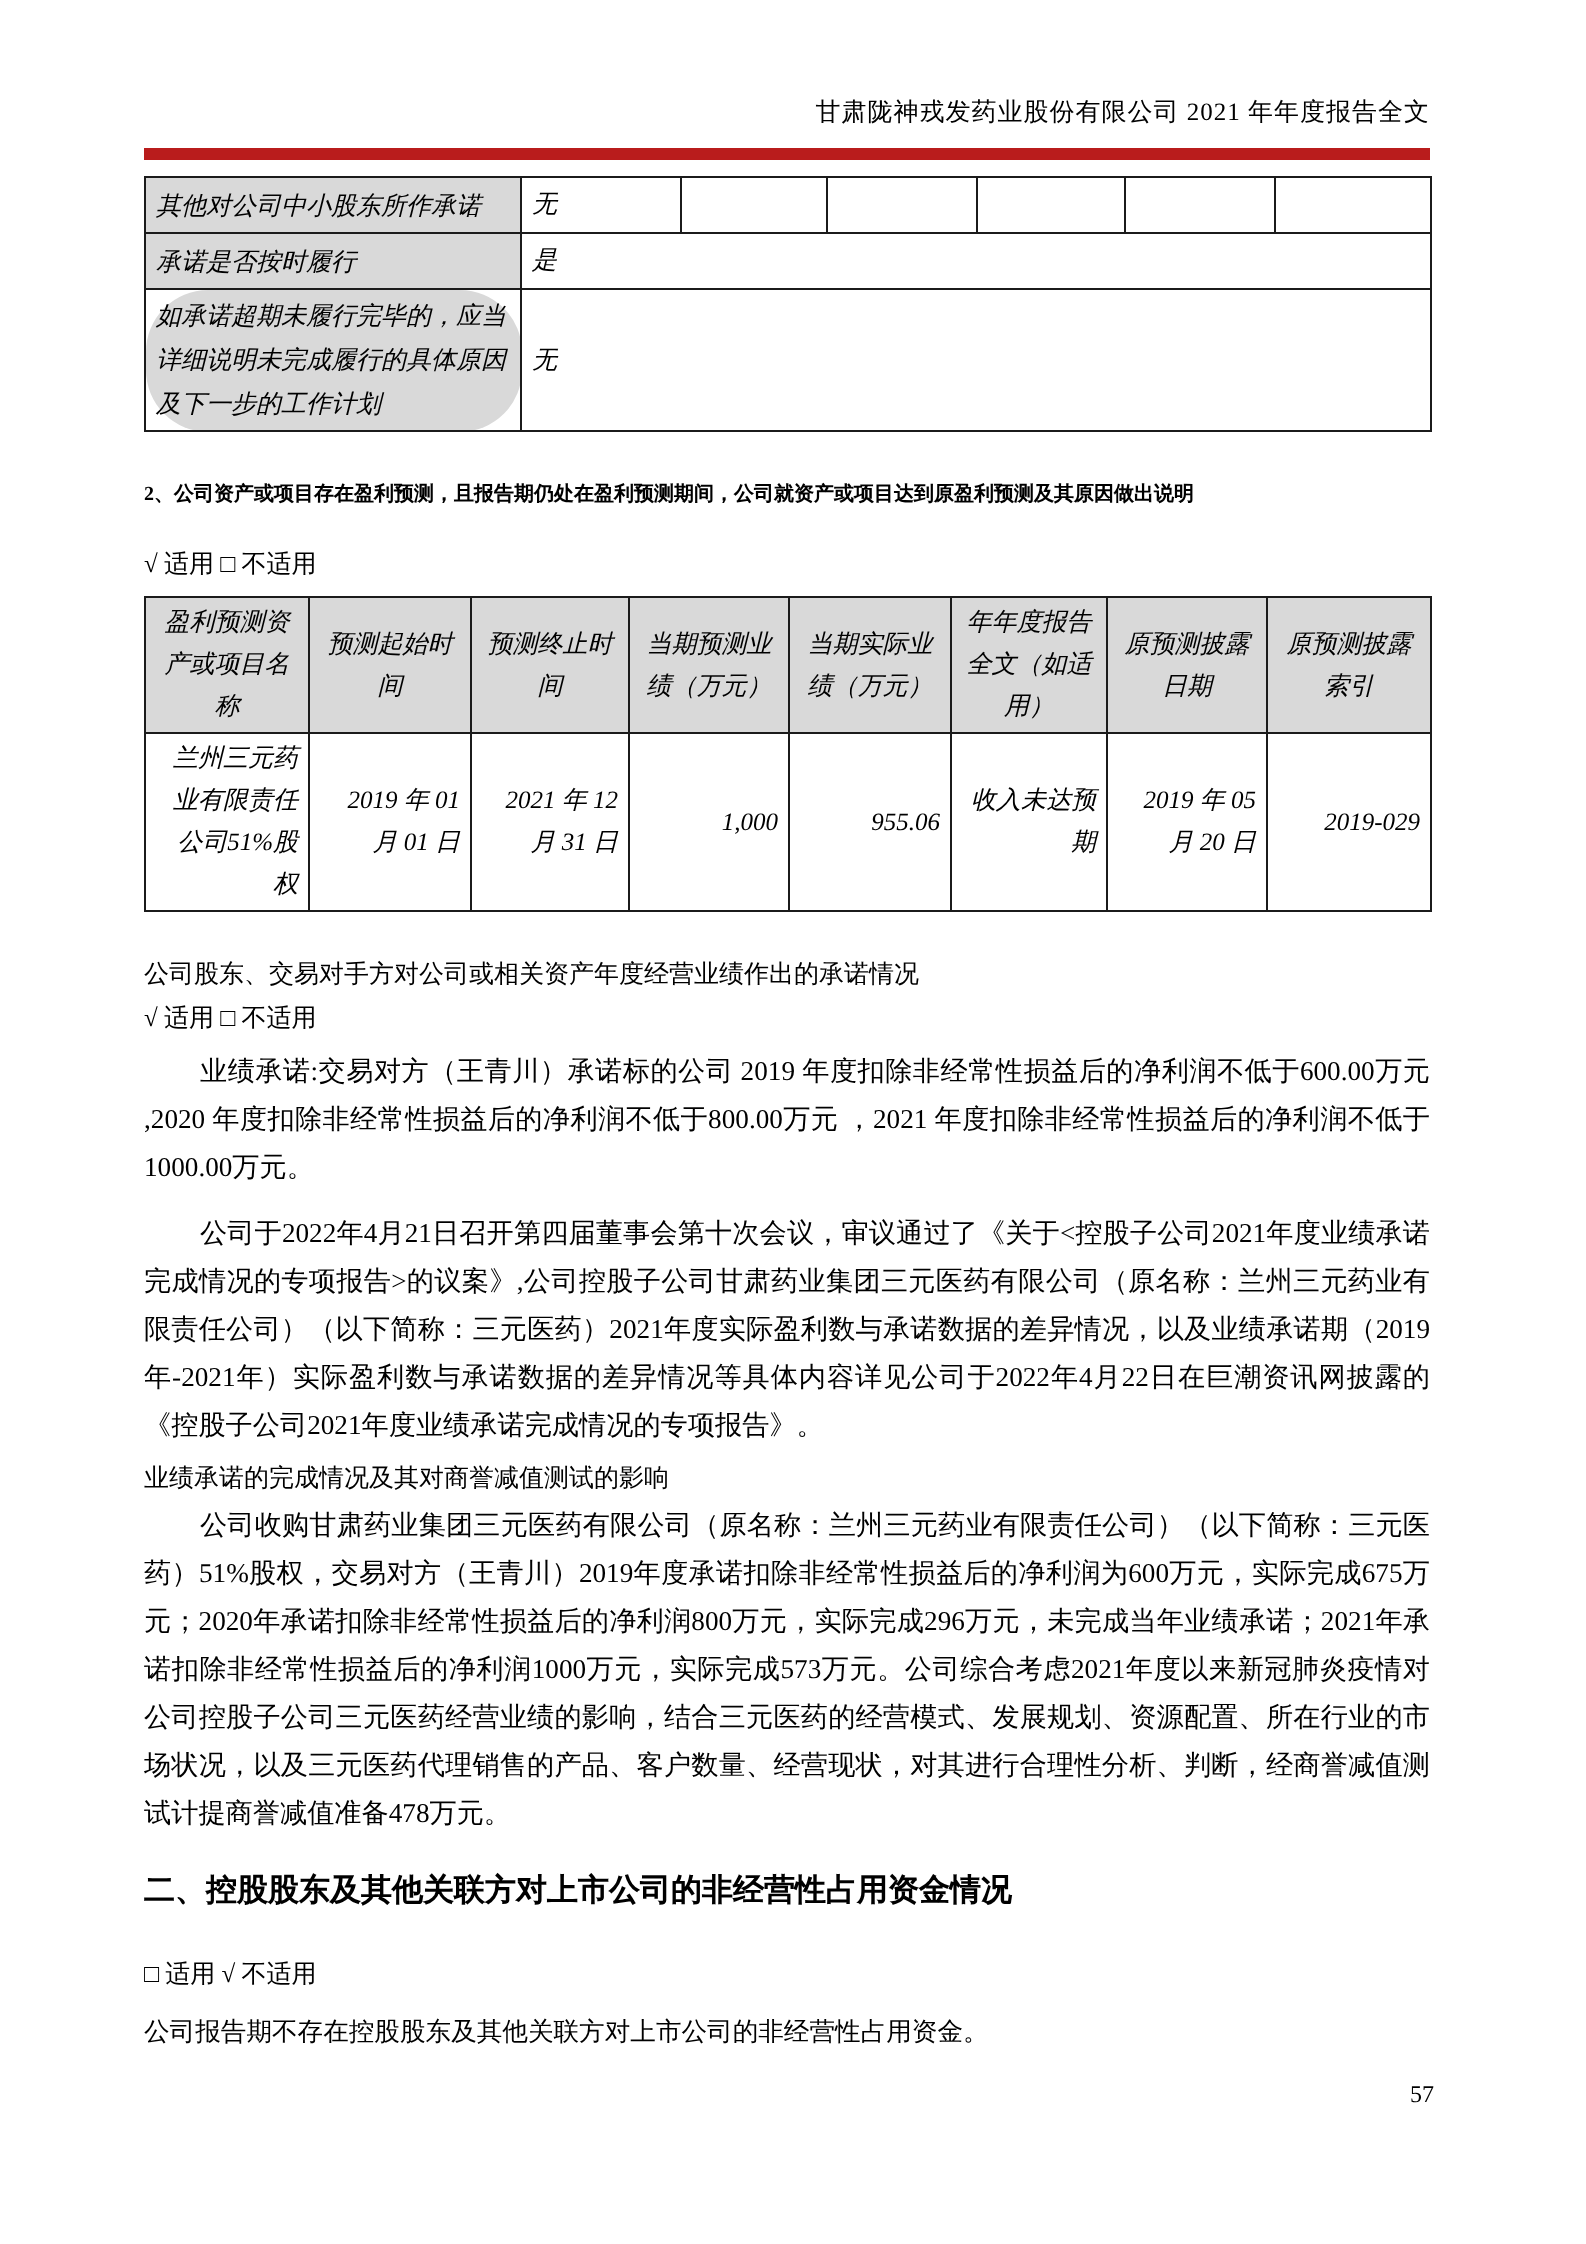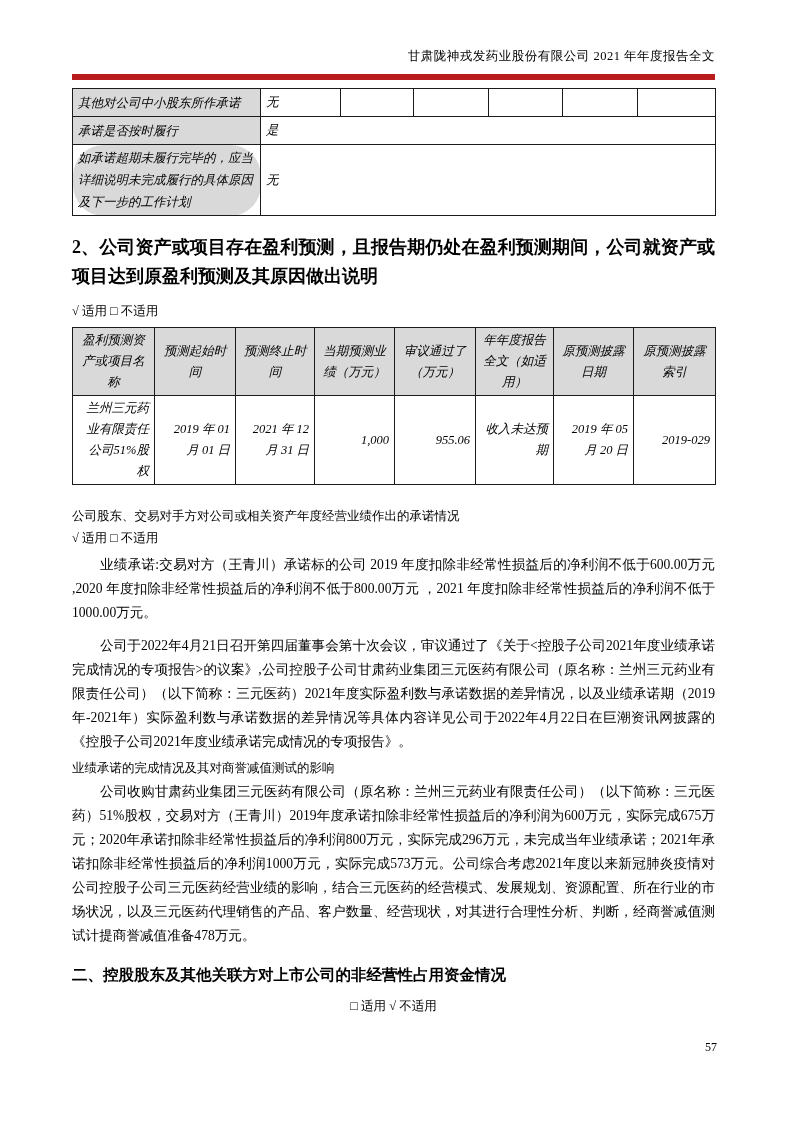--- a/index.html
+++ b/index.html
@@ -29,21 +29,21 @@
   .lbl { background:#d9d9d9; text-align:left; line-height:22px; }
   .t1-r1 td, .t1-r1 th { height:28px; }
   .t1-r2 td, .t1-r2 th { height:28px; }
   .t1-r3 td, .t1-r3 th { height:70px;border-radius:31px; }
 
   .t2 th { background:#d9d9d9; text-align:center; line-height:21px; height:51px; }
   .t2 td { height:67px; line-height:21px;text-align:right; }
   .t2 .num { text-align:right; }
 
   .sec-heading {
-    font-size:18px; font-weight:bold;
+    font-size:10px; font-weight:bold;
     line-height:29px; margin-top:17px;
     text-align:justify;
   }
   .apply-line { font-size:12.5px; margin-top:12px; line-height:16px; }
   .small-label { font-size:12.5px; margin-top:23px; line-height:16px; }
   p.body {
     font-size:13.6px; line-height:24px;
     text-align:justify; text-indent:28px;
     margin-top:7px;
   }
@@ -107,21 +107,21 @@
           <col style="width:78px">
           <col style="width:80px">
           <col style="width:82px">
       </colgroup>
       <tbody>
           <tr>
         <th>盈利预测资产或项目名称</th>
         <th>预测起始时间</th>
         <th>预测终止时间</th>
         <th>当期预测业绩（万元）</th>
-        <th>审议通过了（万元）</th>
+        <th>当期实际业绩（万元）</th>
         <th>年年度报告全文（如适用）</th>
         <th>原预测披露日期</th>
         <th>原预测披露索引</th>
       </tr>
       <tr>
         <td>兰州三元药业有限责任公司51%股权</td>
         <td>2019 年 01 月 01 日</td>
         <td>2021 年 12 月 31 日</td>
         <td class="num">1,000</td>
         <td class="num">955.06</td>
@@ -137,19 +137,20 @@
 
     <p class="body">业绩承诺:交易对方（王青川）承诺标的公司 2019 年度扣除非经常性损益后的净利润不低于600.00万元 ,2020 年度扣除非经常性损益后的净利润不低于800.00万元 ，2021 年度扣除非经常性损益后的净利润不低于1000.00万元。</p>
     <p class="body" style="margin-top:9px;">公司于2022年4月21日召开第四届董事会第十次会议，审议通过了《关于&lt;控股子公司2021年度业绩承诺完成情况的专项报告&gt;的议案》,公司控股子公司甘肃药业集团三元医药有限公司（原名称：兰州三元药业有限责任公司）（以下简称：三元医药）2021年度实际盈利数与承诺数据的差异情况，以及业绩承诺期（2019年-2021年）实际盈利数与承诺数据的差异情况等具体内容详见公司于2022年4月22日在巨潮资讯网披露的《控股子公司2021年度业绩承诺完成情况的专项报告》。</p>
 
     <div class="small-label" style="margin-top:6px;">业绩承诺的完成情况及其对商誉减值测试的影响</div>
 
     <p class="body" style="margin-top:4px;">公司收购甘肃药业集团三元医药有限公司（原名称：兰州三元药业有限责任公司）（以下简称：三元医药）51%股权，交易对方（王青川）2019年度承诺扣除非经常性损益后的净利润为600万元，实际完成675万元；2020年承诺扣除非经常性损益后的净利润800万元，实际完成296万元，未完成当年业绩承诺；2021年承诺扣除非经常性损益后的净利润1000万元，实际完成573万元。公司综合考虑2021年度以来新冠肺炎疫情对公司控股子公司三元医药经营业绩的影响，结合三元医药的经营模式、发展规划、资源配置、所在行业的市场状况，以及三元医药代理销售的产品、客户数量、经营现状，对其进行合理性分析、判断，经商誉减值测试计提商誉减值准备478万元。</p>
 
     <div class="sec-heading-1">二、控股股东及其他关联方对上市公司的非经营性占用资金情况</div>
 
-    <div class="apply-line" style="margin-top:12px;text-align:center;">□ 适用 √ 不适用</div>
+    <div class="apply-line" style="margin-top:22px;">□ 适用 √ 不适用</div>
 
+    <div class="final-note">公司报告期不存在控股股东及其他关联方对上市公司的非经营性占用资金。</div>
 
   </div>
 
   <div class="page-num">57</div>
 </div>
 
 </body></html>

